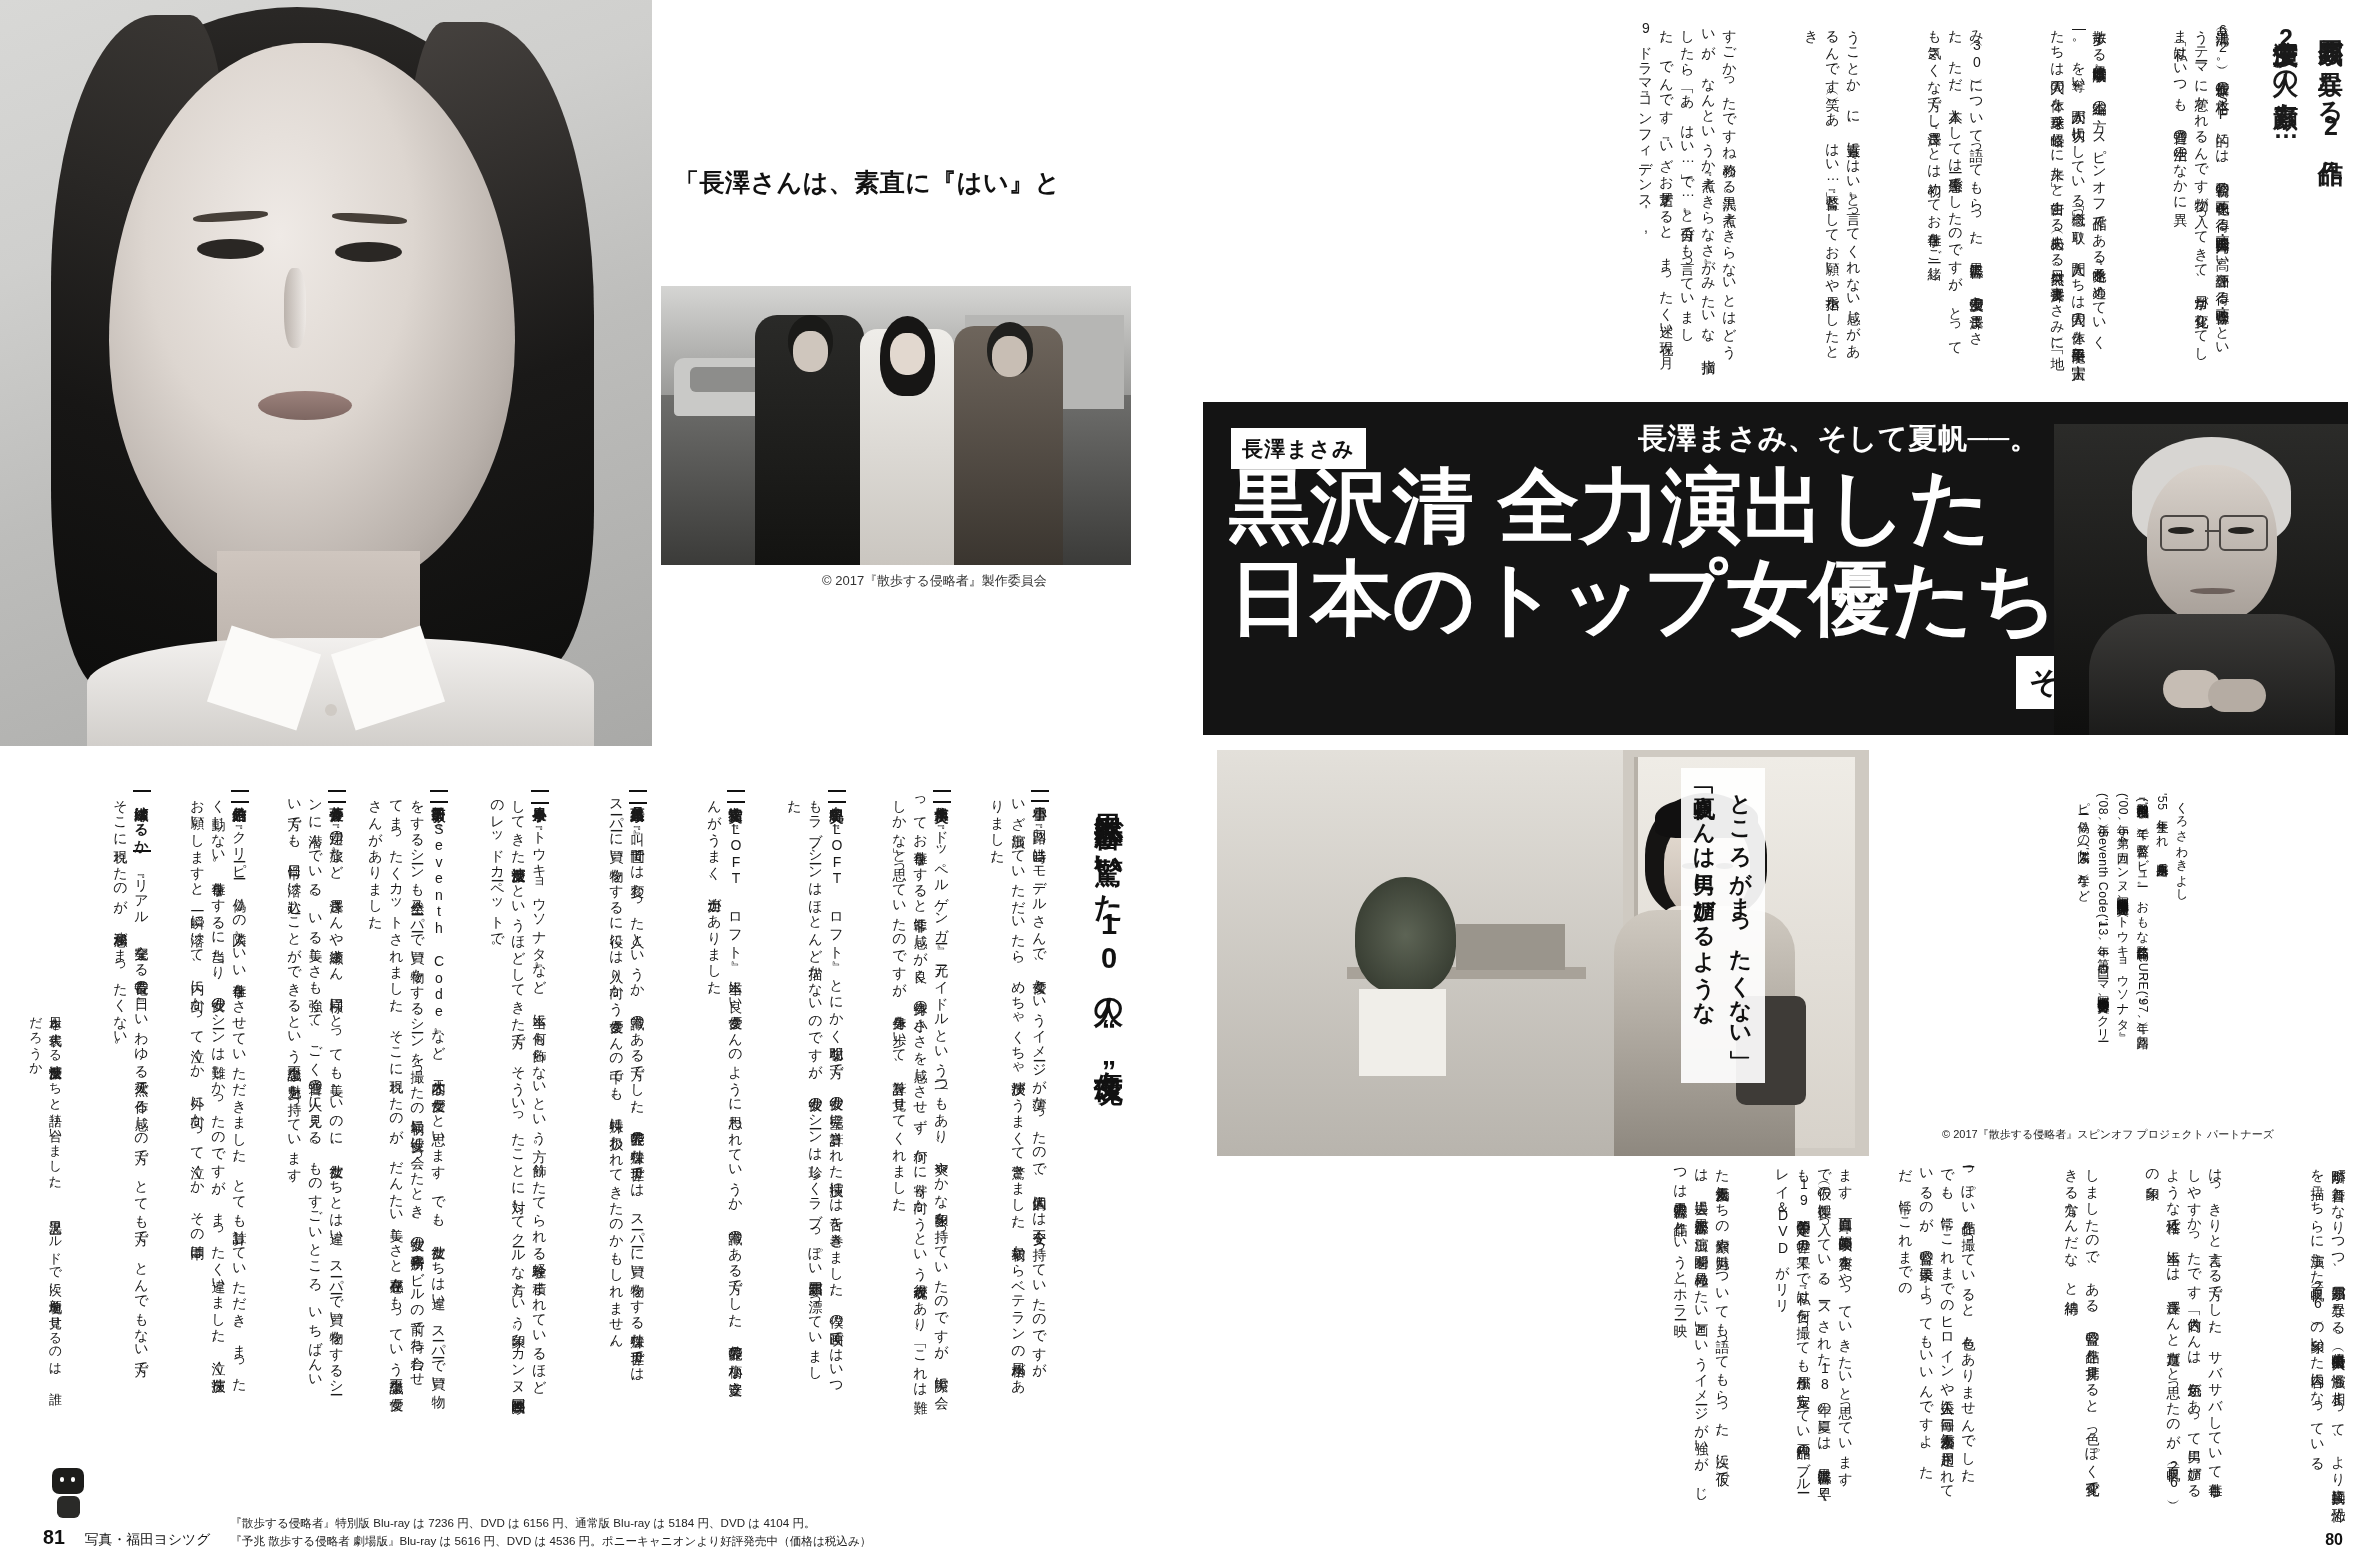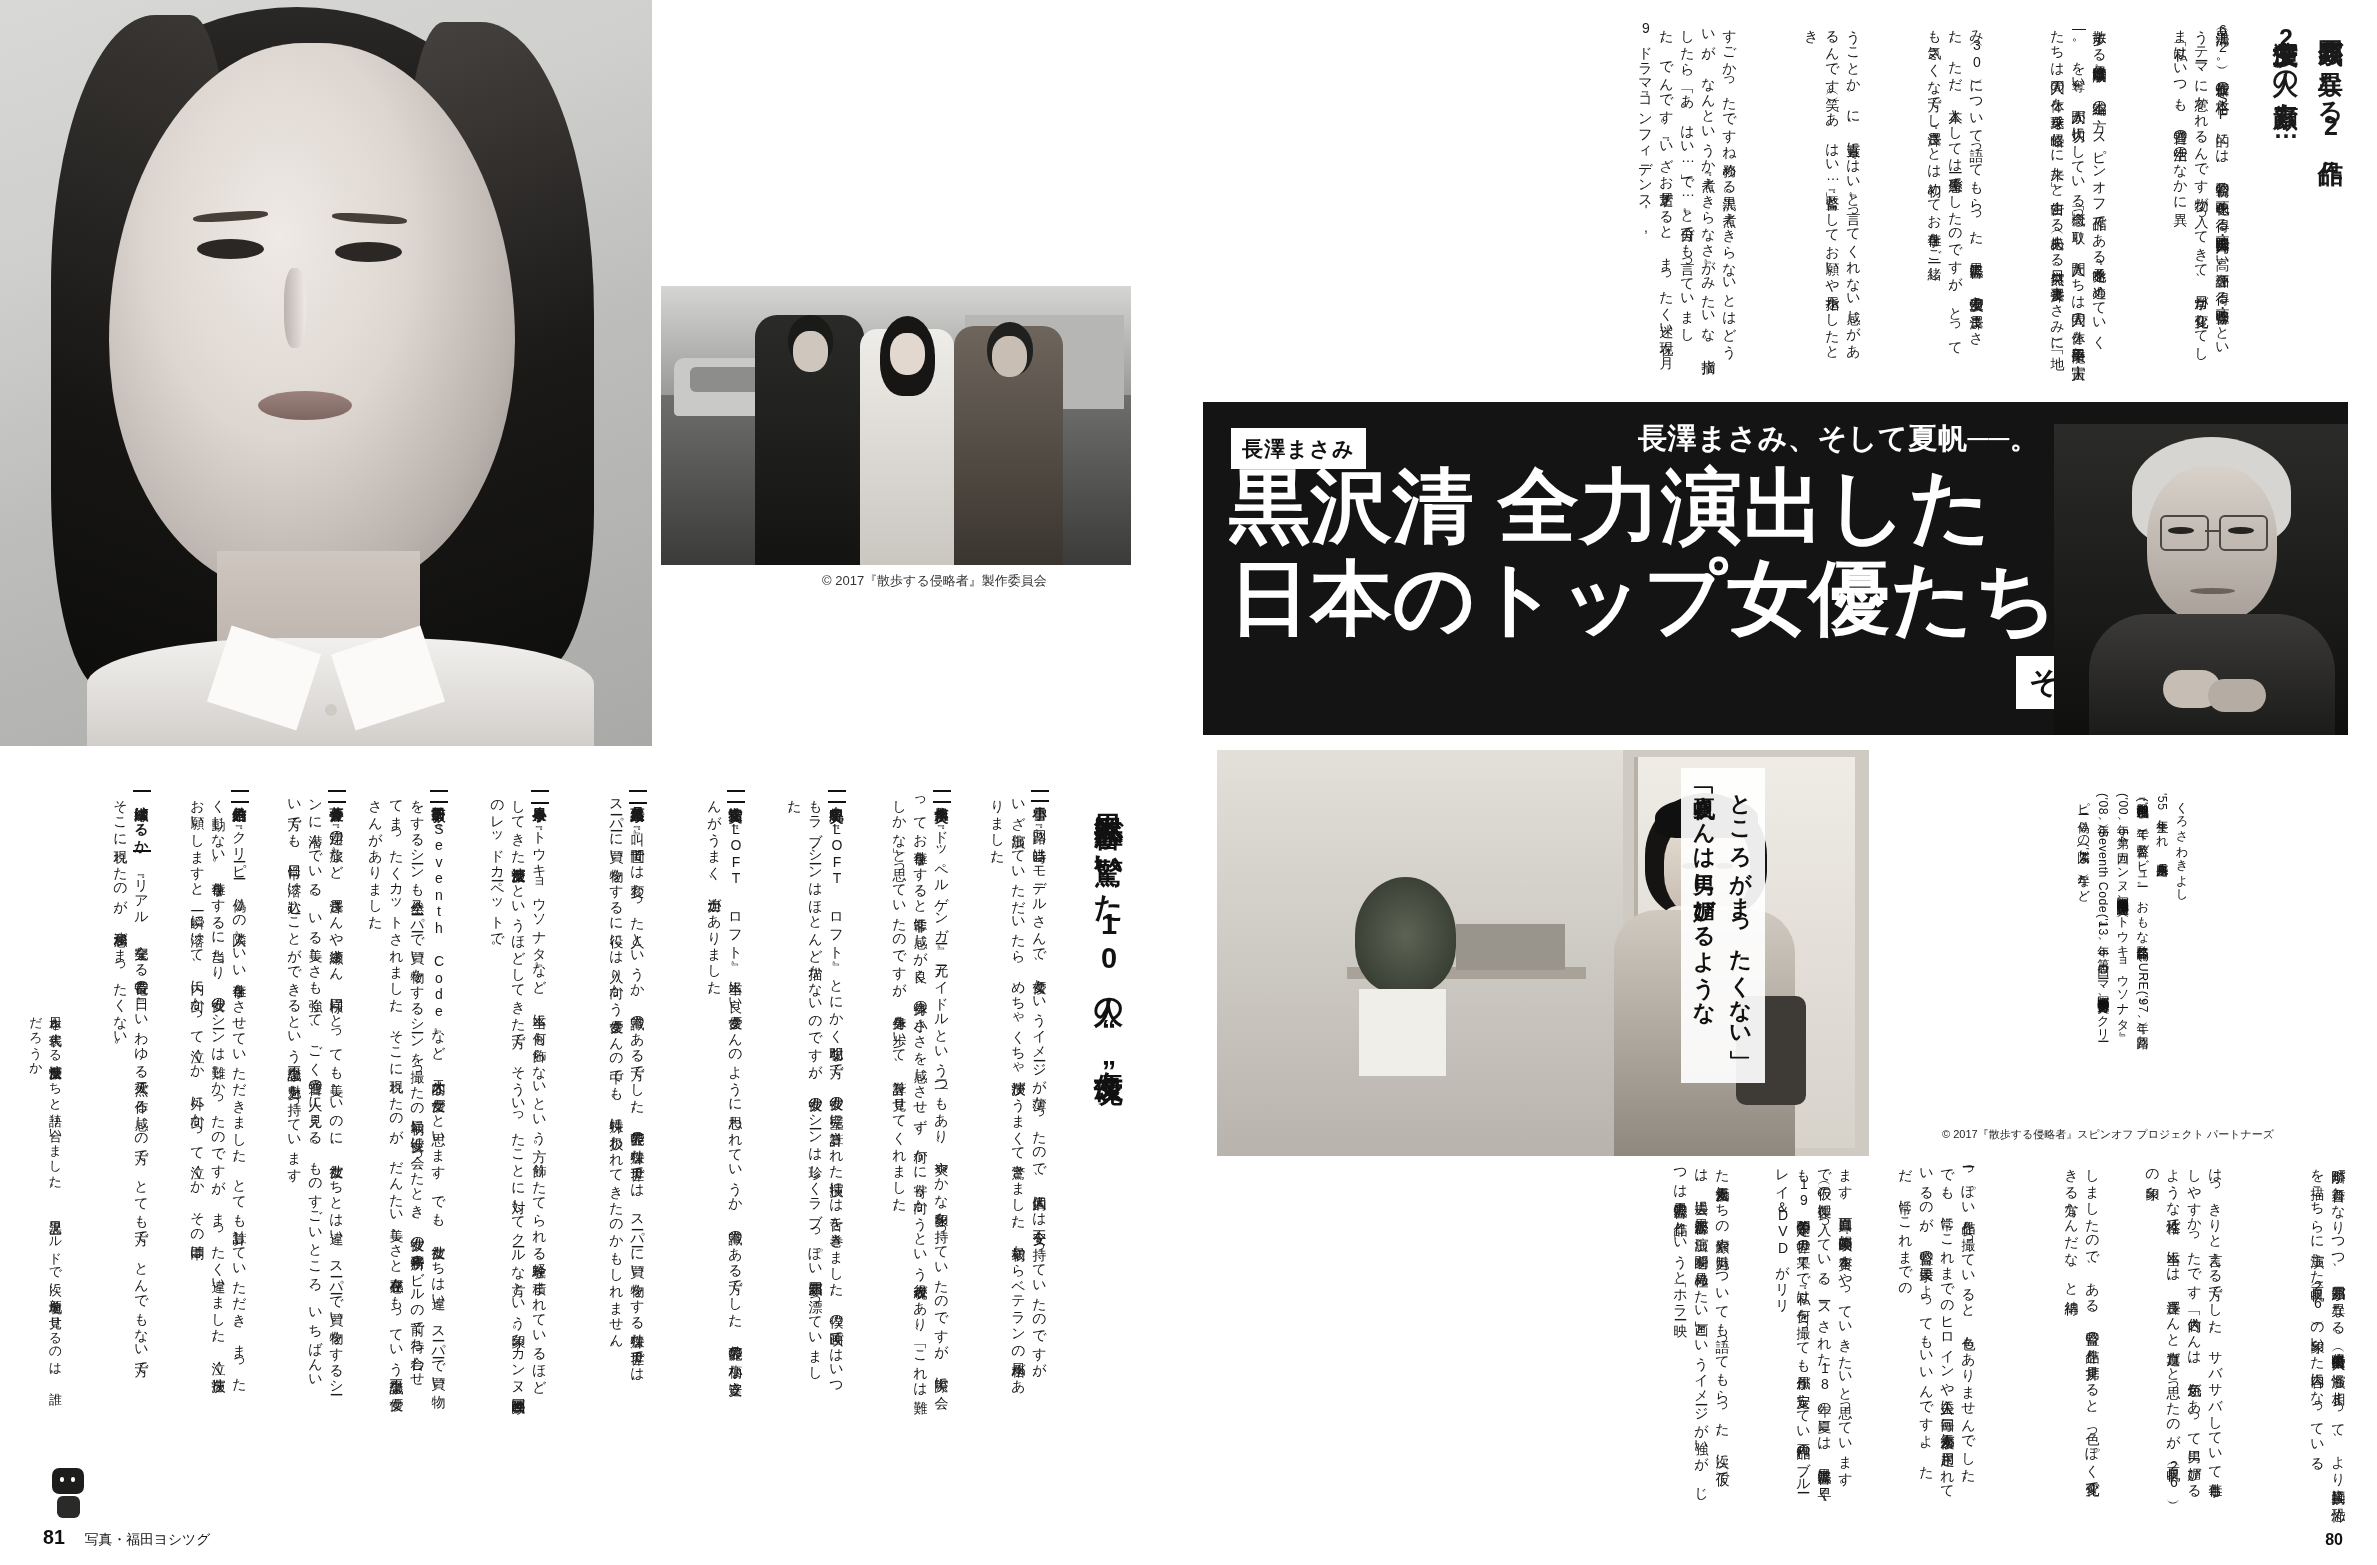--- a/index.html
+++ b/index.html
@@ -164,20 +164,21 @@
       <div class="nose"></div>
       <div class="lips"></div>
       <div class="neck"></div>
       <div class="blouse"></div>
       <div class="collarL"></div>
       <div class="collarR"></div>
       <div class="btn"></div>
     </div>
 
     <div id="quote-left">
+      <div class="line">「長澤さんは、素直に『はい』と</div>
     </div>
 
     <div id="still">
       <div class="sky"></div>
       <div class="road"></div>
       <div class="car"></div>
       <div class="carw"></div>
       <div class="bldg"></div>
       <div class="m1">
           <div class="h"></div>
@@ -290,20 +291,24 @@
     <div id="mascot">
       <div class="head"></div>
         <div class="eye1"></div>
         <div class="eye2"></div>
         <div class="body"></div>
     </div>
 
     <div id="left-foot">
       <div id="pageno-left">81</div>
       <div id="photo-credit">写真・福田ヨシツグ</div>
+      <div class="legal">
+        <div>『散歩する侵略者』特別版 Blu-ray は 7236 円、DVD は 6156 円、通常版 Blu-ray は 5184 円、DVD は 4104 円。</div>
+        <div>『予兆 散歩する侵略者 劇場版』Blu-ray は 5616 円、DVD は 4536 円。ポニーキャニオンより好評発売中（価格は税込み）</div>
+      </div>
     </div>
   </div>
 
   <div id="right-page">
 
     <div id="right-top">
 
       <div class="vcol" style="right:0;height:333px;font-size:25px;font-weight:bold;">
         <div class="vtext" style="height:100%;">
           <span>雰囲気が異なる2作品</span>

